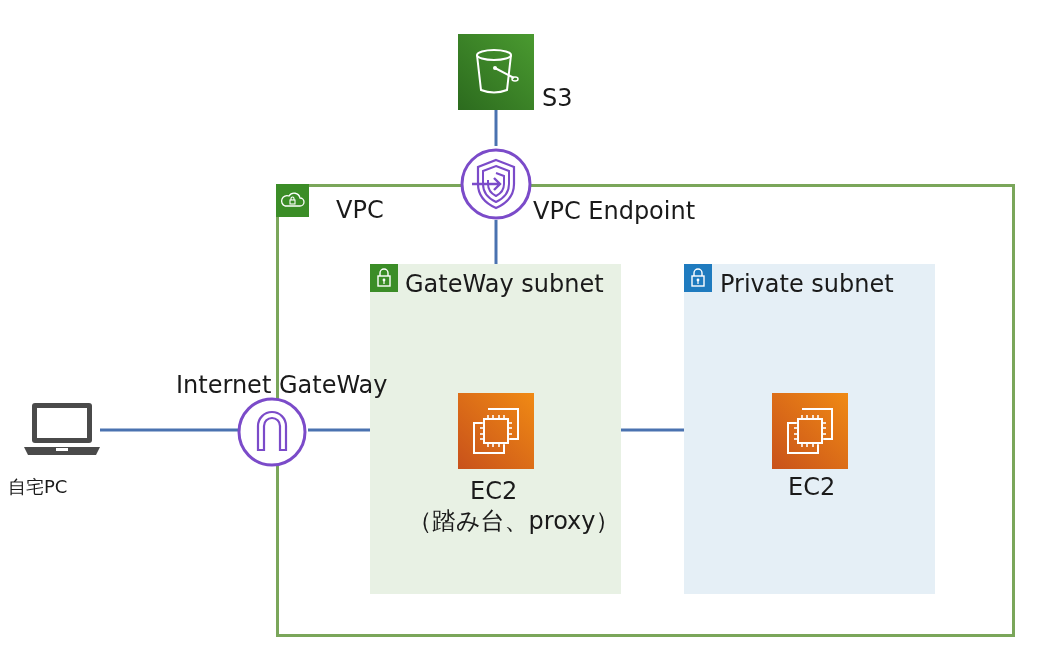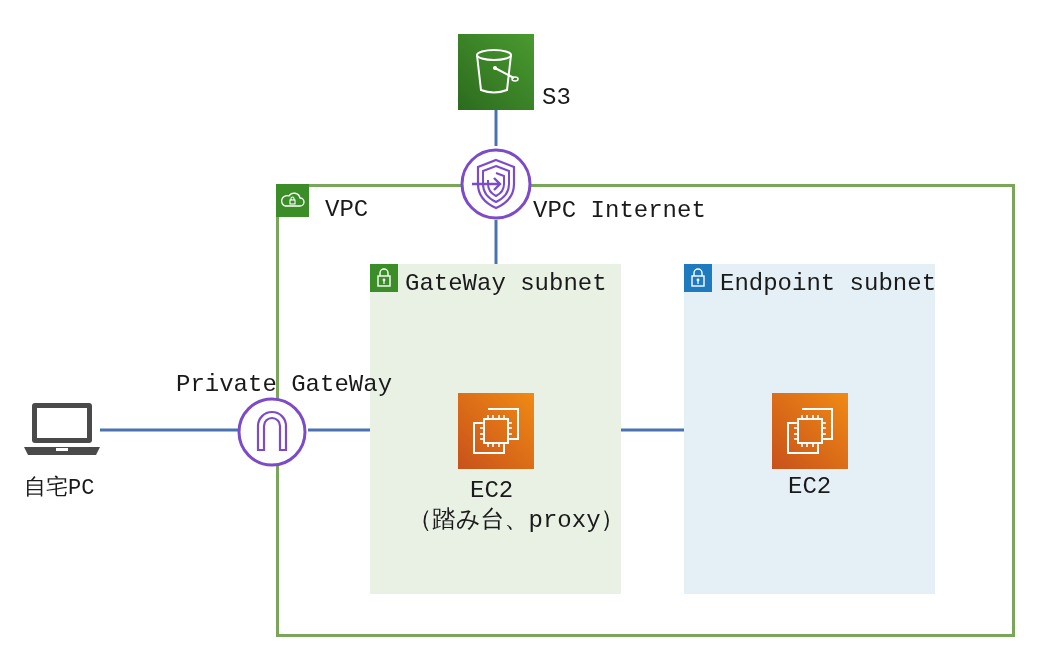--- a/index.html
+++ b/index.html
@@ -4,21 +4,21 @@
 <style>
   html,body{margin:0;padding:0;background:#ffffff;}
   body{width:1047px;height:658px;position:relative;overflow:hidden;font-family:"DejaVu Sans","Liberation Sans",sans-serif;color:#1a1a1a;}
   .abs{position:absolute;}
   .vpc{left:276px;top:184px;width:739px;height:453px;border:3px solid #7aa65a;box-sizing:border-box;}
   .vpc-badge{left:276px;top:184px;width:33px;height:33px;background:#3b8d27;}
   .subnet-pub{left:370px;top:264px;width:251px;height:330px;background:#e8f1e4;}
   .subnet-priv{left:684px;top:264px;width:251px;height:330px;background:#e5eff6;}
   .badge-pub{left:370px;top:264px;width:28px;height:28px;background:#3b8d27;}
   .badge-priv{left:684px;top:264px;width:28px;height:28px;background:#1f7bbf;}
-  .label{font-size:24px;white-space:nowrap;line-height:1;font-family:Liberation Mono, monospace;}
+  .label{font-size:24px;white-space:nowrap;line-height:1;}
   .svc{width:76px;height:76px;}
   .s3{left:458px;top:34px;background:linear-gradient(45deg,#2c6b1e,#4a9a30);}
   .ec2{background:linear-gradient(45deg,#c8511b,#f08a14);}
   .ec2-pub{left:458px;top:393px;}
   .ec2-priv{left:772px;top:393px;}
   svg{display:block;}
 </style>
 </head>
 <body>
 
@@ -34,21 +34,21 @@
 <div class="abs subnet-priv"></div>
 
 <div class="abs vpc"></div>
 <div class="abs vpc-badge">
   <svg width="33" height="33" viewBox="0 0 33 33">
     <path d="M9 22 h15 a4 4 0 0 0 0-8 a6 6 0 0 0-11-2 a4.5 4.5 0 0 0-4 10z" fill="none" stroke="#fff" stroke-width="1.3"></path>
     <rect x="14" y="16" width="5" height="4" fill="none" stroke="#fff" stroke-width="1.1"></rect>
     <path d="M15 16 v-1.5 a1.5 1.5 0 0 1 3 0 v1.5" fill="none" stroke="#fff" stroke-width="1.1"></path>
   </svg>
 </div>
-<div class="abs label" style="left:325px;top:198px">VPC</div>
+<div class="abs label" style="left:336px;top:198px">VPC</div>
 
 <div class="abs svc s3">
   <svg width="76" height="76" viewBox="0 0 76 76">
     <ellipse cx="36" cy="21" rx="17" ry="5" fill="none" stroke="#fff" stroke-width="2"></ellipse>
     <path d="M19 21 L23 56 Q36 61 49 56 L53 21" fill="none" stroke="#fff" stroke-width="2"></path>
     <path d="M37 34 L56 44" stroke="#fff" stroke-width="2"></path>
     <ellipse cx="57" cy="45" rx="3" ry="2" fill="none" stroke="#fff" stroke-width="1.5"></ellipse>
     <circle cx="37" cy="34" r="2" fill="#fff"></circle>
   </svg>
 </div>
@@ -56,59 +56,59 @@
 
 <div class="abs" style="left:458px;top:146px;width:76px;height:76px">
   <svg width="76" height="76" viewBox="0 0 76 76">
     <circle cx="38" cy="38" r="34" fill="#fff" stroke="#7b4bc9" stroke-width="3"></circle>
     <path d="M38 14 L56 21 V38 Q56 54 38 62 Q20 54 20 38 V21 Z" fill="none" stroke="#7b4bc9" stroke-width="2.2"></path>
     <path d="M38 20 L51 25 V38 Q51 50 38 56 Q25 50 25 38 V25 Z" fill="none" stroke="#7b4bc9" stroke-width="2"></path>
     <path d="M38 27 L46 30 V38 Q46 46 38 50 Q30 46 30 38 V34" fill="none" stroke="#7b4bc9" stroke-width="2"></path>
     <path d="M14 38 H42 M36 32 L42 38 L36 44" fill="none" stroke="#7b4bc9" stroke-width="2.4"></path>
   </svg>
 </div>
-<div class="abs label" style="left:533px;top:199px">VPC Internet</div>
+<div class="abs label" style="left:533px;top:199px">VPC Endpoint</div>
 
 <div class="abs badge-pub">
   <svg width="28" height="28" viewBox="0 0 28 28">
     <rect x="8" y="12" width="12" height="10" fill="none" stroke="#fff" stroke-width="1.4"></rect>
     <path d="M10 12 V9 a4 4 0 0 1 8 0 V12" fill="none" stroke="#fff" stroke-width="1.4"></path>
     <circle cx="14" cy="16" r="1.4" fill="#fff"></circle>
       <line x1="14" y1="17" x2="14" y2="20" stroke="#fff" stroke-width="1.2"></line>
   </svg>
 </div>
 <div class="abs label" style="left:405px;top:272px">GateWay subnet</div>
 
 <div class="abs badge-priv">
   <svg width="28" height="28" viewBox="0 0 28 28">
     <rect x="8" y="12" width="12" height="10" fill="none" stroke="#fff" stroke-width="1.4"></rect>
     <path d="M10 12 V9 a4 4 0 0 1 8 0 V12" fill="none" stroke="#fff" stroke-width="1.4"></path>
     <circle cx="14" cy="16" r="1.4" fill="#fff"></circle>
       <line x1="14" y1="17" x2="14" y2="20" stroke="#fff" stroke-width="1.2"></line>
   </svg>
 </div>
-<div class="abs label" style="left:720px;top:272px">Endpoint subnet</div>
+<div class="abs label" style="left:720px;top:272px">Private subnet</div>
 
-<div class="abs label" style="left:176px;top:373px">Private GateWay</div>
+<div class="abs label" style="left:176px;top:373px">Internet GateWay</div>
 <div class="abs" style="left:236px;top:396px;width:72px;height:72px">
   <svg width="72" height="72" viewBox="0 0 72 72">
     <circle cx="36" cy="36" r="33" fill="#fff" stroke="#7b4bc9" stroke-width="3"></circle>
     <path d="M22 54 V30 a14 14 0 0 1 28 0 V54 H44 V30 a8 8 0 0 0-16 0 V54 Z" fill="none" stroke="#7b4bc9" stroke-width="2.2"></path>
   </svg>
 </div>
 
 <div class="abs" style="left:24px;top:403px;width:76px;height:56px">
   <svg width="76" height="56" viewBox="0 0 76 56">
     <rect x="8" y="0" width="60" height="40" rx="3" fill="#4a4a4a"></rect>
     <rect x="13" y="5" width="50" height="30" fill="#fff"></rect>
     <path d="M0 44 H76 L72 52 H4 Z" fill="#4a4a4a"></path>
     <rect x="32" y="45" width="12" height="3" fill="#fff"></rect>
   </svg>
 </div>
-<div class="abs label" style="left:24px;top:478px;font-size:22px">自宅PC</div>
+<div class="abs label" style="left:8px;top:478px;font-size:18px">自宅PC</div>
 
 <div class="abs svc ec2 ec2-pub">
   <svg width="76" height="76" viewBox="0 0 76 76">
     <path d="M30 16 H60 V46 H52" fill="none" stroke="#fff" stroke-width="2"></path>
     <path d="M24 30 H16 V60 H46 V52" fill="none" stroke="#fff" stroke-width="2"></path>
     <rect x="26" y="26" width="24" height="24" fill="none" stroke="#fff" stroke-width="2"></rect>
     <g stroke="#fff" stroke-width="1.6">
       <line x1="30" y1="22" x2="30" y2="26"></line>
         <line x1="35" y1="22" x2="35" y2="26"></line>
         <line x1="41" y1="22" x2="41" y2="26"></line>

